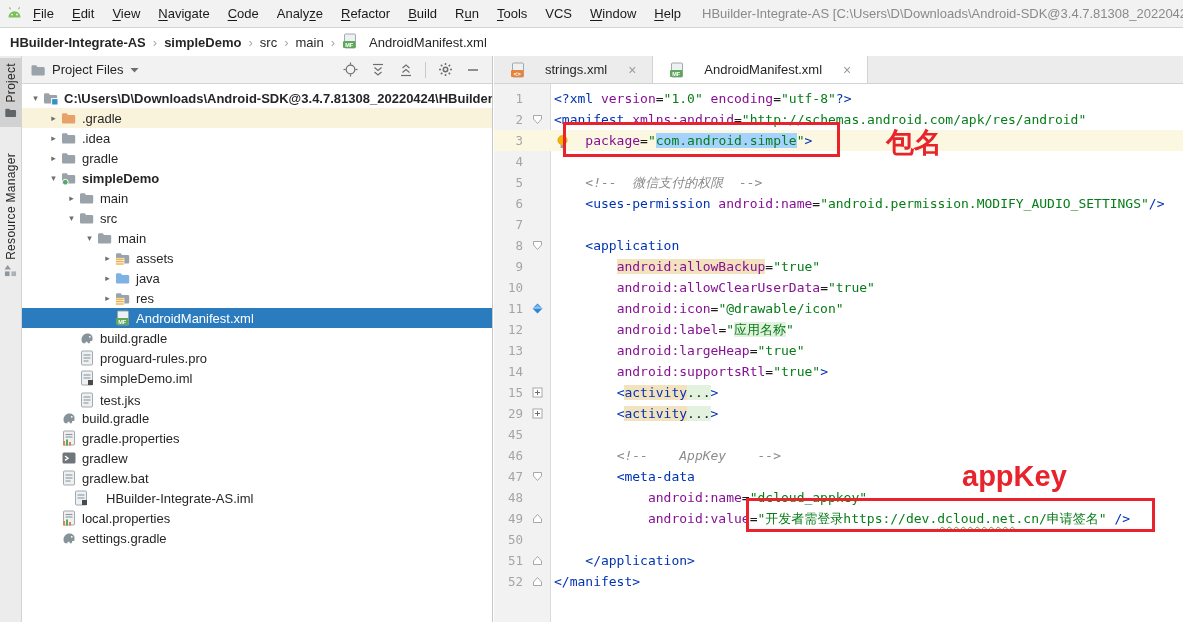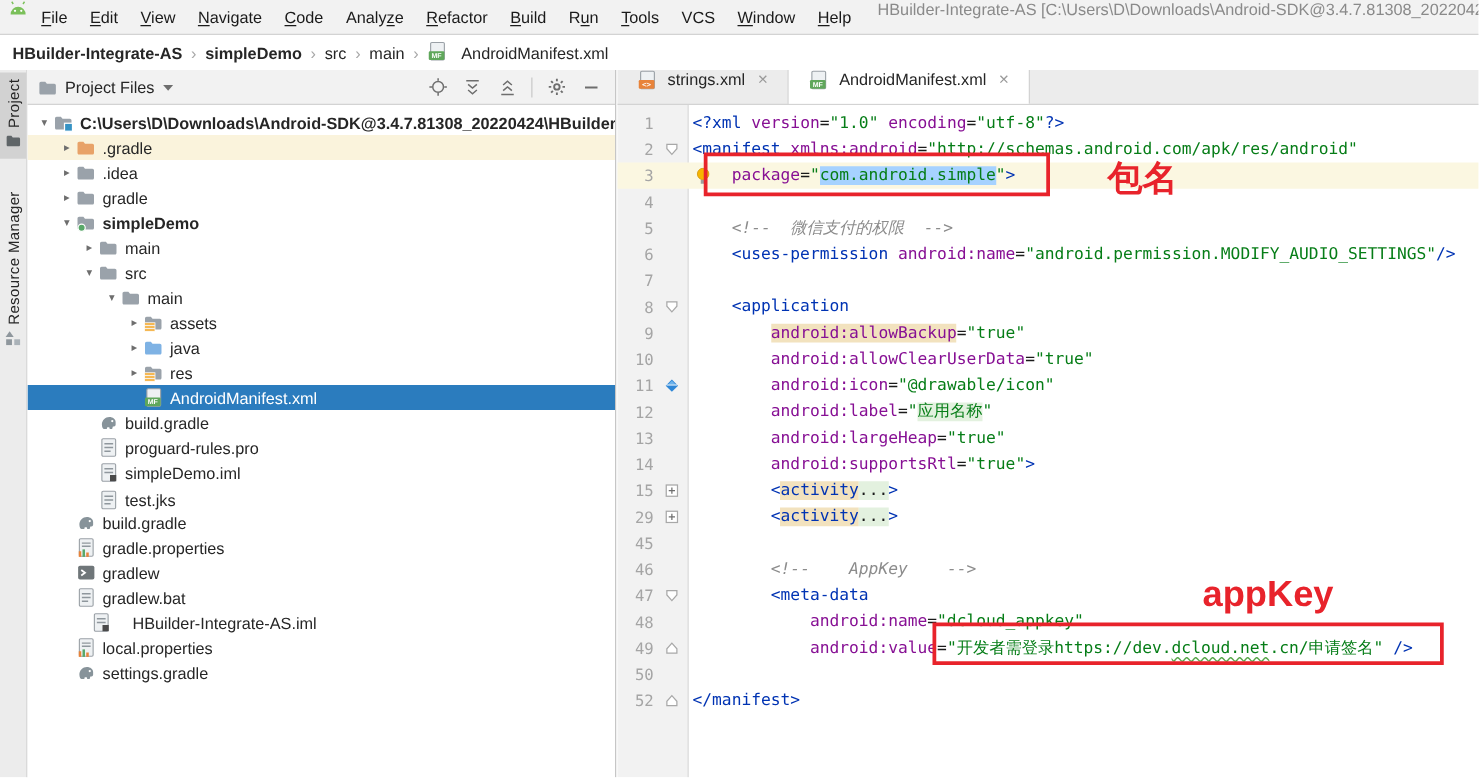--- a/index.html
+++ b/index.html
@@ -6,21 +6,21 @@
   body { background:#fff; }
   #page {
     position:relative; width:1183px; height:622px; overflow:hidden;
     font-family:"Liberation Sans",sans-serif; font-size:13px; color:#1a1a1a;
     background:#fff; user-select:none;
   }
   
   #menubar {
     position:absolute; left:0; top:0; width:1183px; height:28px;
     background:#f2f2f2; border-bottom:1px solid #d3d3d3;
-    display:flex; align-items:flex-start; padding-left:6px; white-space:nowrap;
+    display:flex; align-items:center; padding-left:6px; white-space:nowrap;
   }
   .menu-item { padding:0 9px; line-height:27px; cursor:default; }
   .menu-item u { text-underline-offset:2px; }
   #win-title { color:#8a8a8a; margin-left:12px; overflow:hidden; text-overflow:clip; flex:1; }
   
   #breadcrumbs {
     position:absolute; left:0; top:28px; width:1183px; height:28px;
     background:#fff; display:flex; align-items:center; padding-left:10px; gap:7px;
   }
   .crumb { color:#262626; }
@@ -56,21 +56,21 @@
   .tree-row.bold .t-label { font-weight:bold; }
   .tree-row.selected { background:#2b7cbe; }
   .tree-row.selected .t-label, .tree-row.selected .chev { color:#fff; }
   .tree-row.hovered { background:#faf3dc; }
   
   #editor { position:absolute; left:494px; top:56px; width:689px; height:566px; background:#fff; }
   #tabbar {
     height:28px; background:#ececec; border-bottom:1px solid #d3d3d3;
     display:flex; align-items:stretch;
   }
-  .etab { display:flex; gap:8px; padding:0 16px; border-right:1px solid #d3d3d3; color:#262626; cursor:pointer; }
+  .etab { display:flex; align-items:center; gap:19px; padding:0 16px; border-right:1px solid #d3d3d3; color:#262626; cursor:pointer; }
   .etab.active { background:#fff; }
   .etab .close { color:#9a9a9a; font-size:14px; line-height:1; margin-left:2px; cursor:pointer; }
   #editor-body { position:absolute; left:0; top:28px; right:0; bottom:0; background:#fff;
     font-family:"DejaVu Sans Mono",monospace; font-size:13px; }
   #gutter-bg { position:absolute; left:0; top:0; width:57px; bottom:0; background:#f2f2f2; border-right:1px solid #dbdbdb; }
   #code-lines { position:absolute; left:0; top:4px; right:0; }
   .code-row { position:relative; height:21px; line-height:21px; display:flex; }
   .code-row.cur { background:#fbf7e1; }
   .lnum { width:34px; flex:0 0 34px; text-align:right; padding-right:5px; color:#a5a5a5; font-size:12.5px; }
   .fcell { width:19px; flex:0 0 19px; display:flex; align-items:center; justify-content:center; }
@@ -597,20 +597,29 @@
               </svg>
             </span>
             <span class="ccell"><span class="tk-plain">            </span><span class="tk-attr">android:value</span><span class="tk-plain">=</span><span class="tk-str">"开发者需登录https://dev.</span><span class="tk-str wavy">dcloud.net</span><span class="tk-str">.cn/申请签名"</span><span class="tk-plain"> </span><span class="tk-tag">/&gt;</span></span>
           </div>
           <div class="code-row">
             <span class="lnum">50</span>
             <span class="fcell"></span>
             <span class="ccell"></span>
           </div>
           <div class="code-row">
+            <span class="lnum">51</span>
+            <span class="fcell">
+              <svg width="11" height="11" viewBox="0 0 11 11">
+                <polygon points="1.5,9.5 9.5,9.5 9.5,6 5.5,1.5 1.5,6" fill="#fff" stroke="#a8a8a8"></polygon>
+              </svg>
+            </span>
+            <span class="ccell"><span class="tk-plain">    </span><span class="tk-tag">&lt;/application&gt;</span></span>
+          </div>
+          <div class="code-row">
             <span class="lnum">52</span>
             <span class="fcell">
               <svg width="11" height="11" viewBox="0 0 11 11">
                 <polygon points="1.5,9.5 9.5,9.5 9.5,6 5.5,1.5 1.5,6" fill="#fff" stroke="#a8a8a8"></polygon>
               </svg>
             </span>
             <span class="ccell"><span class="tk-tag">&lt;/manifest&gt;</span></span>
           </div>
         </div>
     </div>

